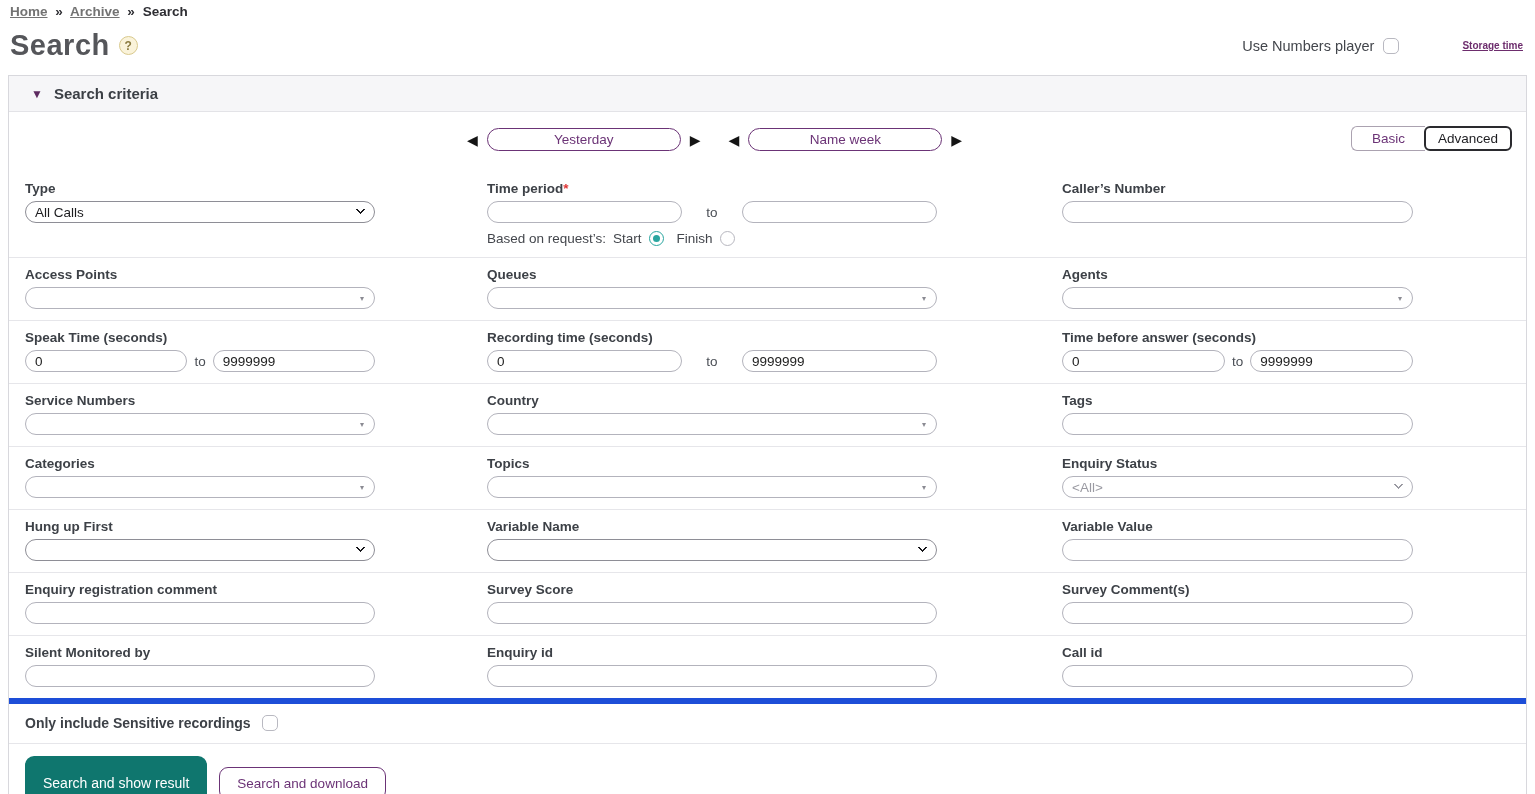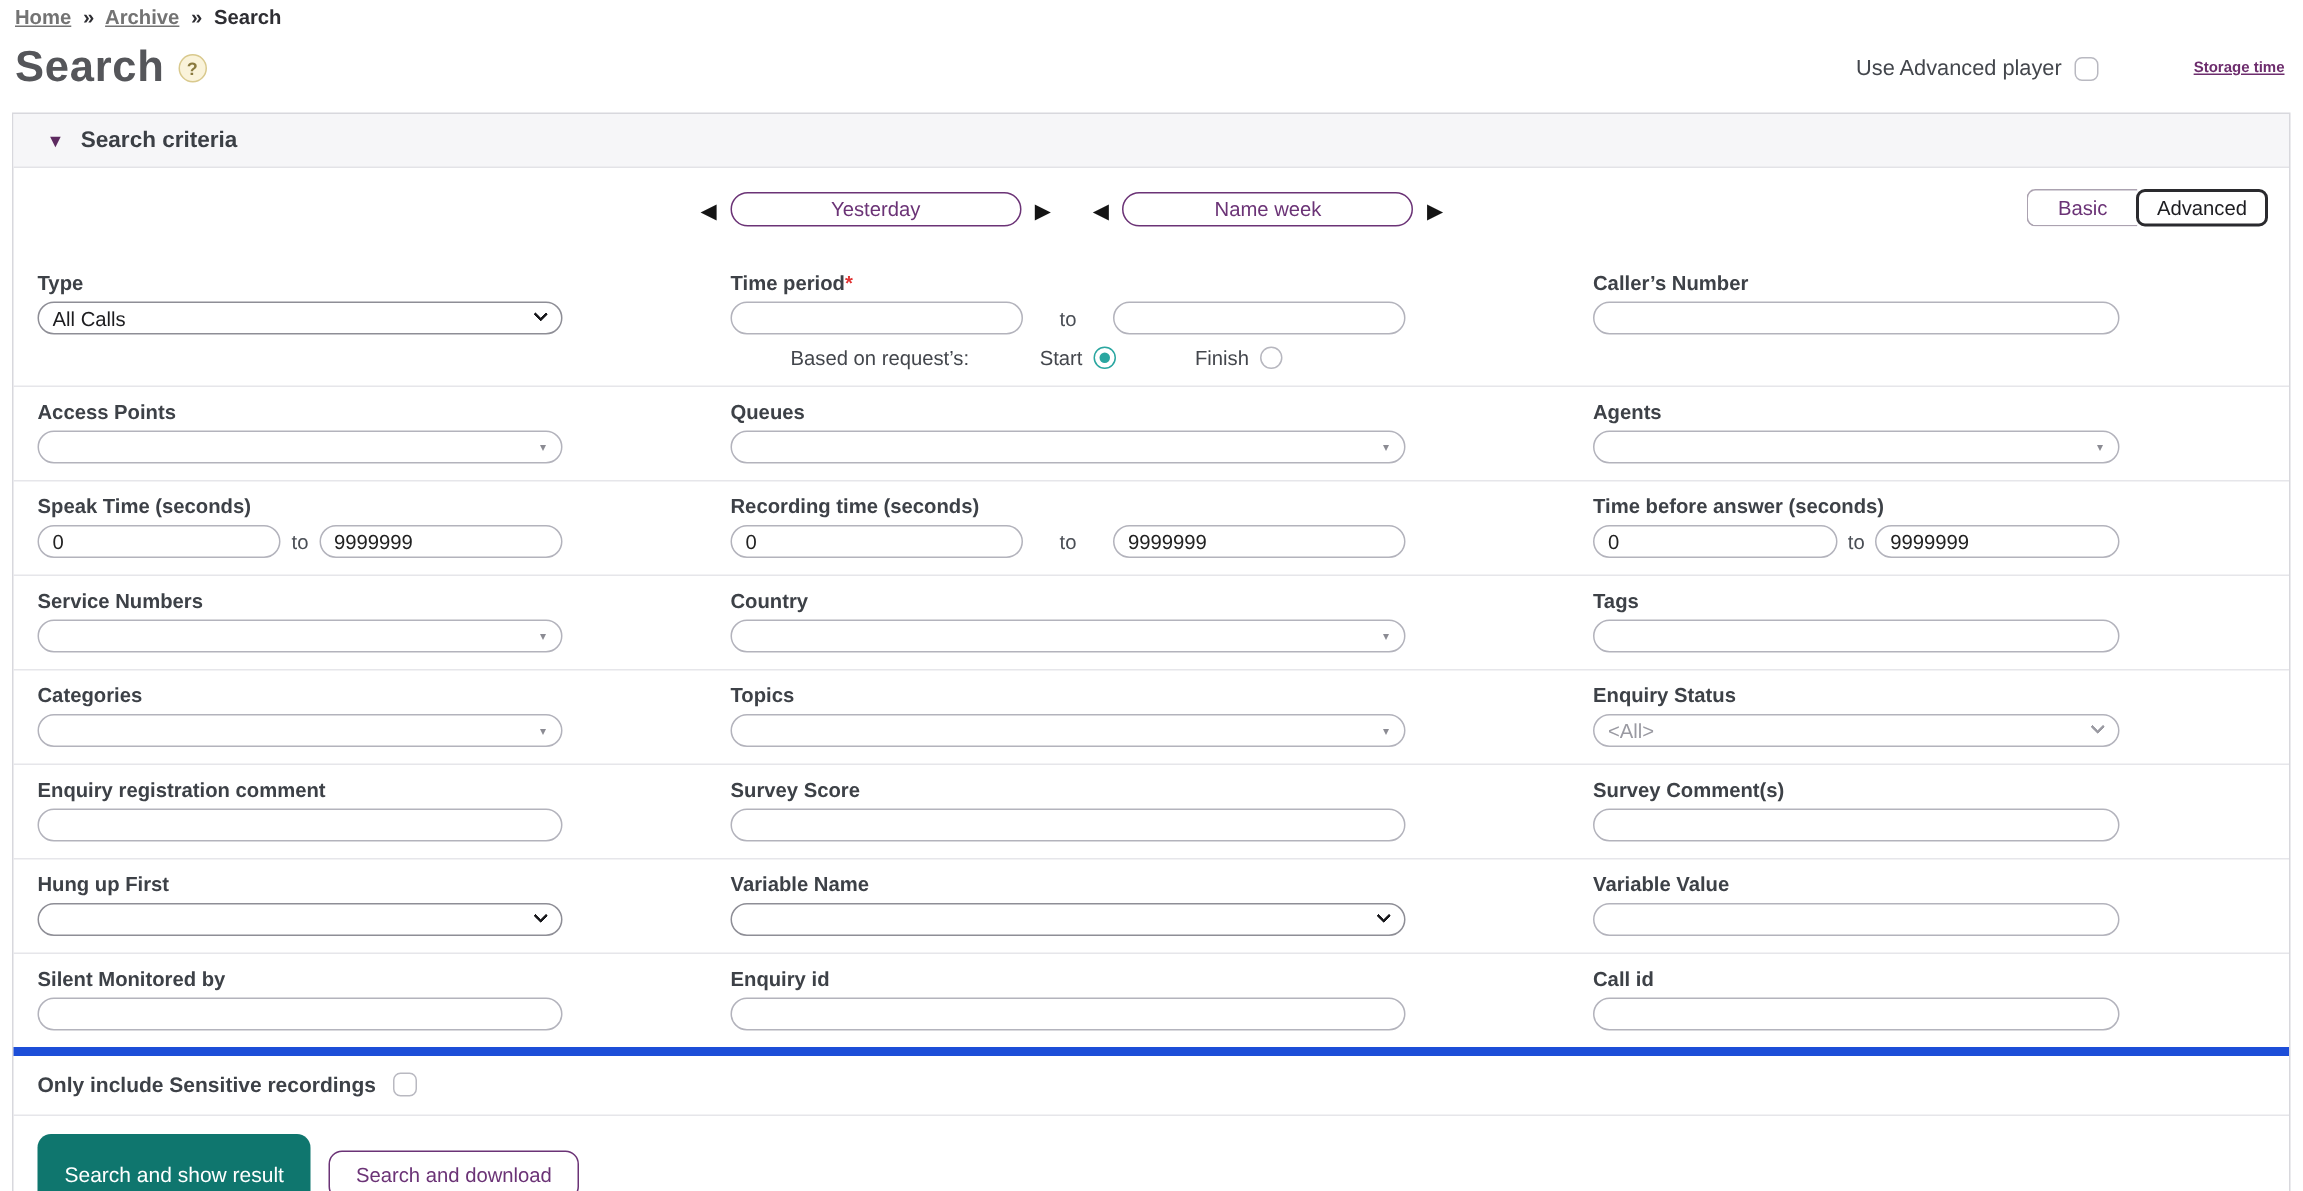--- a/index.html
+++ b/index.html
@@ -63,21 +63,21 @@
 
   .selwrap { position:relative; }
   select.sel { appearance:none; -webkit-appearance:none; width:100%; height:22px; border:1px solid #8e8e96; border-radius:11px;
                background:#fff; padding:0 26px 0 9px; font-size:13.5px; font-family:inherit; color:#1c1c1f; outline:none; }
   .selwrap .chev { position:absolute; right:11px; top:5px; width:7px; height:7px; border-right:2.2px solid #17171b;
                    border-bottom:2.2px solid #17171b; transform:rotate(45deg); border-radius:1px; pointer-events:none; }
   .selwrap.soft select.sel { color:#9a9aa2; border-color:#b3b3bc; }
   .selwrap.soft .chev { border-color:#9a9aa2; border-width:2px; }
 
   .radioline { display:flex; align-items:center; margin-top:8px; font-size:13.5px; color:#43464c; }
-  .radioline .rlabel { margin-right:7px;margin-left:40px; }
+  .radioline .rlabel { margin-right:7px; }
   .radio { width:15px; height:15px; border-radius:50%; border:1.5px solid #b7b7bf; background:#fff; display:inline-block;
            position:relative; margin-right:16px; cursor:pointer; flex-shrink:0; }
   .radio.checked { border-color:#2aa6a0; margin-right:13px; }
   .radio.checked::after { content:""; position:absolute; left:3px; top:3px; right:3px; bottom:3px; border-radius:50%; background:#2aa6a0; }
 
   .sensrow { display:flex; align-items:center; padding:11px 16px 12px 16px; border-top:6px solid #1d4ed8; }
   .sensrow .flabel { margin-bottom:0; font-size:14px; }
   .sensrow .cbox { margin-left:11px; }
 
   .btnrow { display:flex; align-items:center; padding:12px 16px 14px 16px; border-top:1px solid #e6e6ea; }
@@ -97,21 +97,21 @@
       <span class="sep">»</span>
       <a>Archive</a>
       <span class="sep">»</span>
       <span>Search</span>
     </div>
     <div class="titlerow">
       <span class="pgtitle">Search</span>
       <span class="help">?</span>
       <span class="right">
         <span class="advplayer">
-          <span>Use Advanced player</span>
+          <span>Use Numbers player</span>
           <span class="cbox"></span>
         </span>
         <a class="storage">Storage time</a>
       </span>
     </div>
   </div>
 
   <div class="panel">
     <div class="phead">
       <span class="tri">▼</span>
@@ -267,37 +267,20 @@
           <select class="sel">
             <option selected="">&lt;All&gt;</option>
           </select>
           <span class="chev"></span>
         </div>
       </div>
     </div>
 
     <div class="frow line">
       <div class="c1">
-        <span class="flabel">Enquiry registration comment</span>
-        <input class="txt" style="">
-      </div>
-      <div class="g1"></div>
-      <div class="c2">
-        <span class="flabel">Survey Score</span>
-        <input class="txt" style="">
-      </div>
-      <div class="g2"></div>
-      <div class="c3">
-        <span class="flabel">Survey Comment(s)</span>
-        <input class="txt" style="">
-      </div>
-    </div>
-
-    <div class="frow line">
-      <div class="c1">
         <span class="flabel">Hung up First</span>
         <div class="selwrap">
           <select class="sel"><option selected=""></option></select>
           <span class="chev"></span>
         </div>
       </div>
       <div class="g1"></div>
       <div class="c2">
         <span class="flabel">Variable Name</span>
         <div class="selwrap">
@@ -307,20 +290,37 @@
       </div>
       <div class="g2"></div>
       <div class="c3">
         <span class="flabel">Variable Value</span>
         <input class="txt" style="">
       </div>
     </div>
 
     <div class="frow line">
       <div class="c1">
+        <span class="flabel">Enquiry registration comment</span>
+        <input class="txt" style="">
+      </div>
+      <div class="g1"></div>
+      <div class="c2">
+        <span class="flabel">Survey Score</span>
+        <input class="txt" style="">
+      </div>
+      <div class="g2"></div>
+      <div class="c3">
+        <span class="flabel">Survey Comment(s)</span>
+        <input class="txt" style="">
+      </div>
+    </div>
+
+    <div class="frow line">
+      <div class="c1">
         <span class="flabel">Silent Monitored by</span>
         <input class="txt" style="">
       </div>
       <div class="g1"></div>
       <div class="c2">
         <span class="flabel">Enquiry id</span>
         <input class="txt" style="">
       </div>
       <div class="g2"></div>
       <div class="c3">

